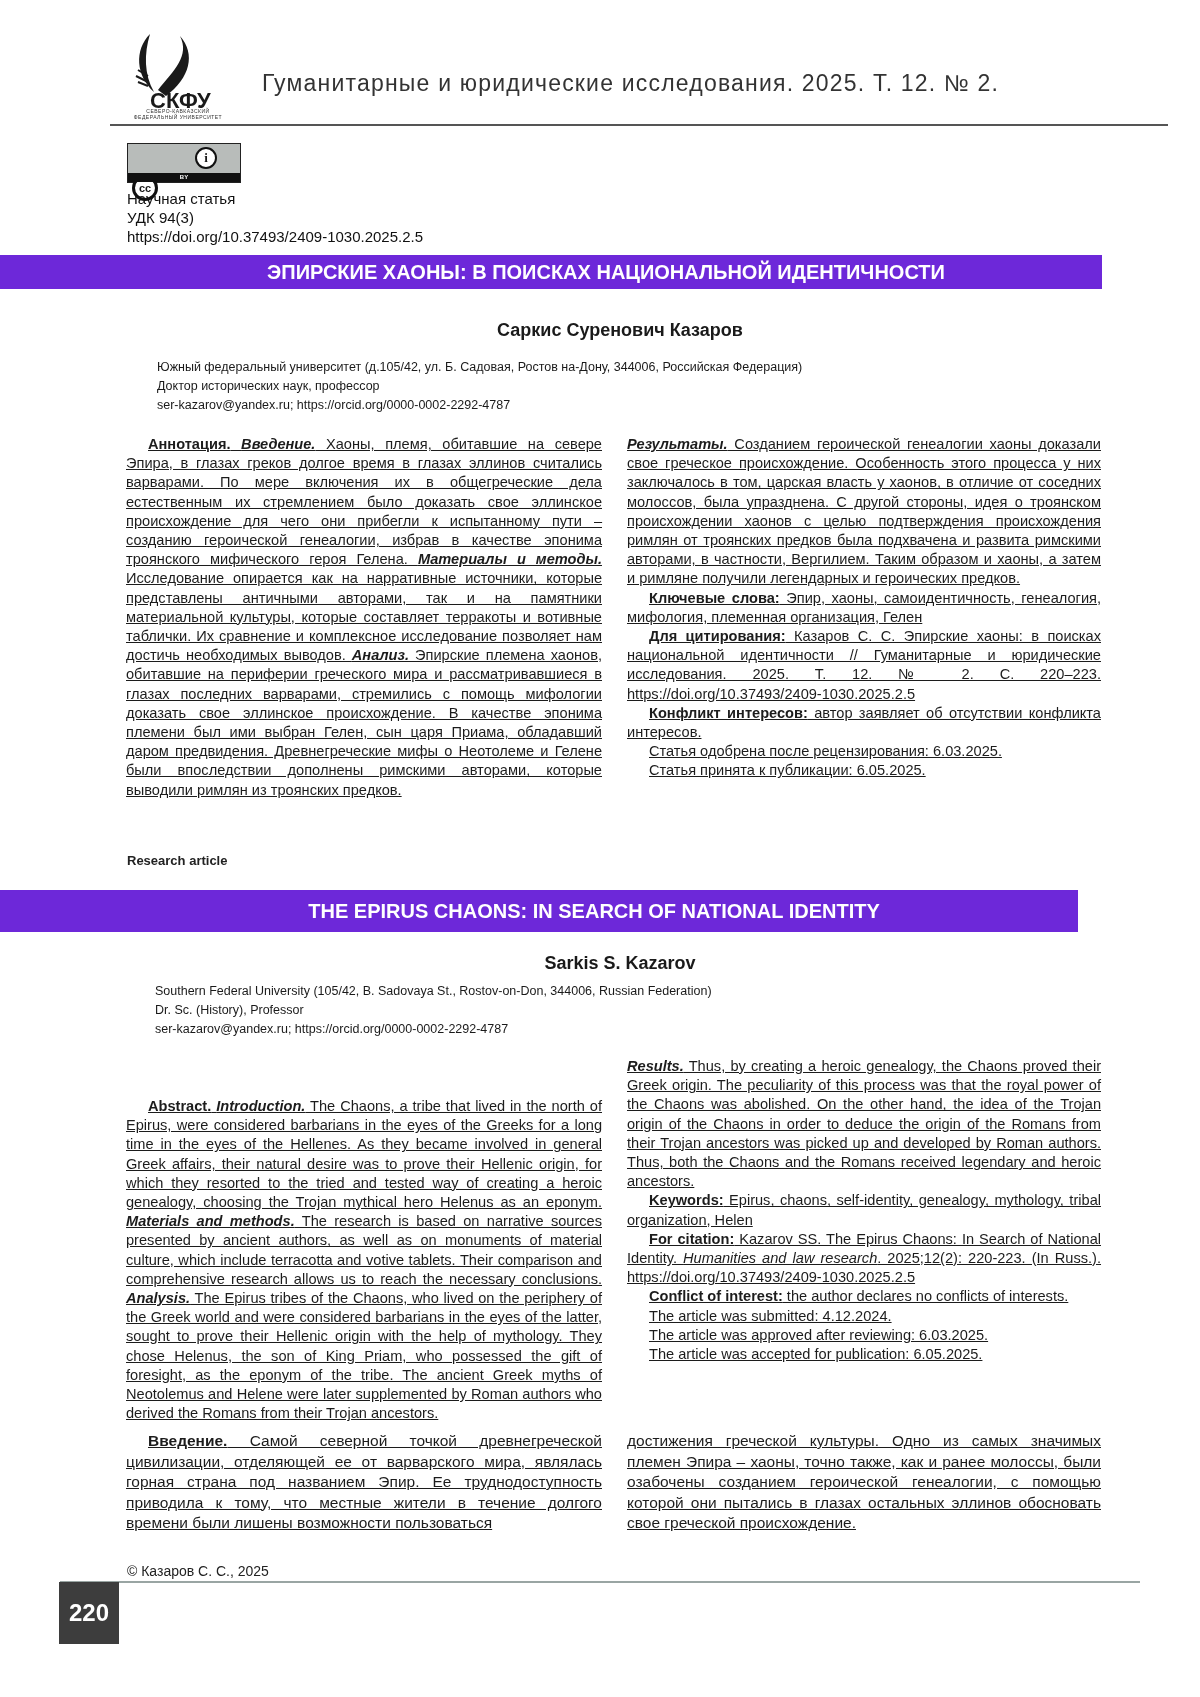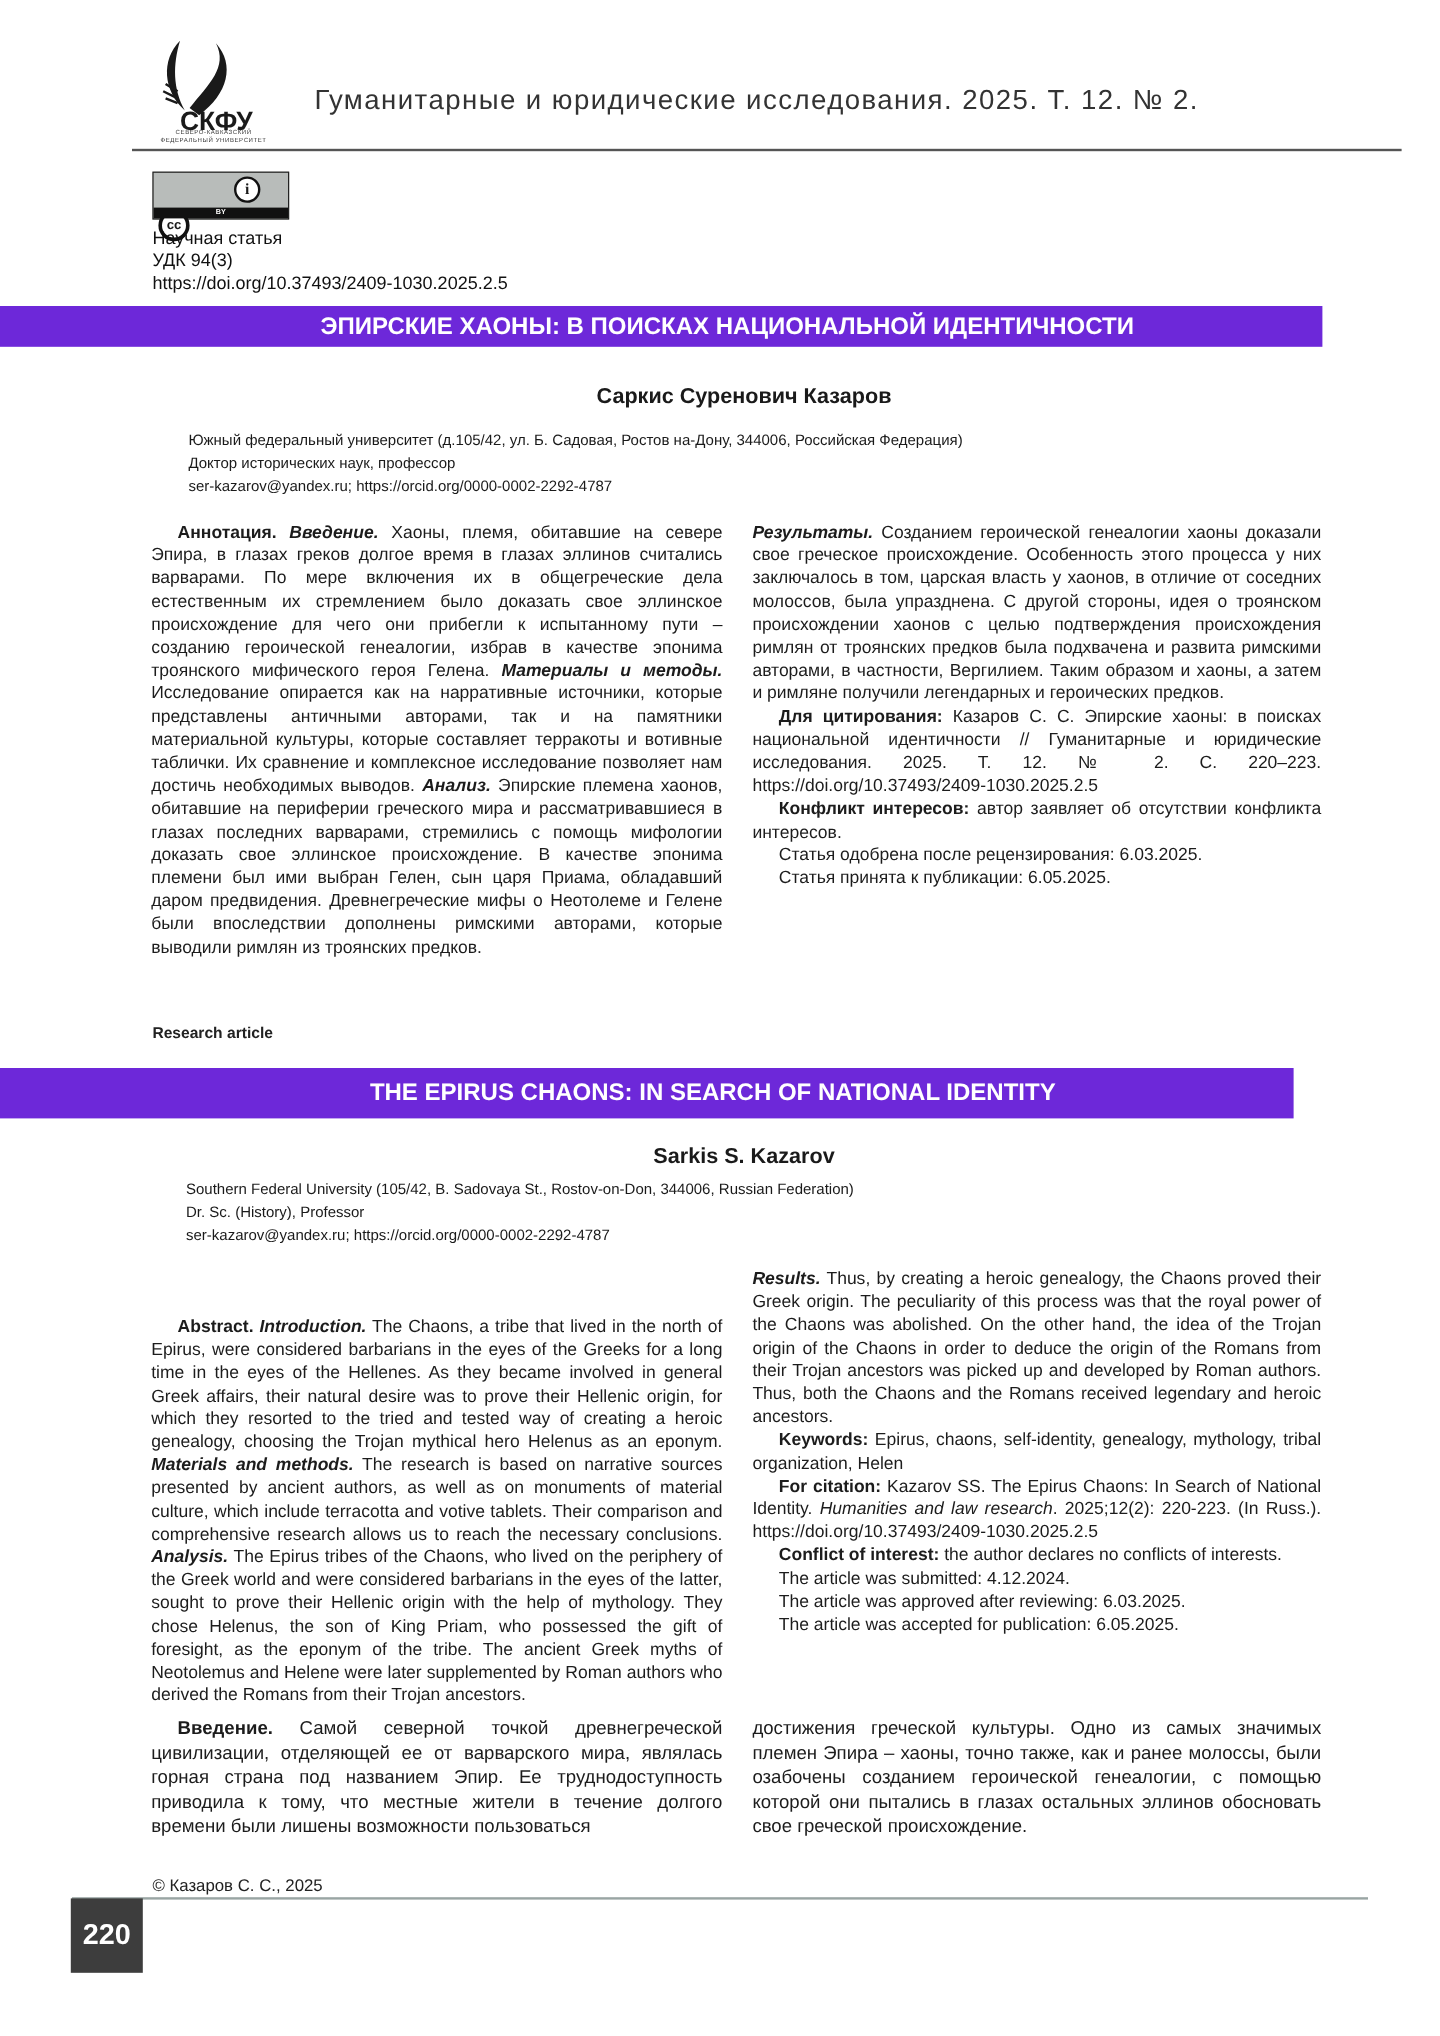--- a/index.html
+++ b/index.html
@@ -25,21 +25,21 @@
     .band-en { left: 0; top: 890px; width: 1078px; height: 42px; font-size: 20px; line-height: 42px; padding-left: 110px; box-sizing: border-box; }
 
     .author-name { font-weight: bold; font-size: 18px; white-space: nowrap; }
     .author-ru { left: 0; width: 1200px; top: 320px; text-align: center; padding-left: 40px; box-sizing: border-box; }
     .author-en { left: 0; width: 1200px; top: 953px; text-align: center; padding-left: 40px; box-sizing: border-box; }
     .affil { font-size: 12.5px; line-height: 19px; color: #1a1a1a; white-space: nowrap; }
     .affil-ru { left: 157px; top: 358px; }
     .affil-en { left: 155px; top: 982px; }
 
     
-    .col { font-size: 14.6px; line-height: 19.2px; text-align: justify; color: #1c1c1c; }
+    .col { font-size: 14.6px; line-height: 19.2px; text-align: justify; color: #1c1c1c; text-decoration: underline; }
     .col p { margin: 0; text-indent: 22px; }
     .col p.noindent { text-indent: 0; }
     .col-left { left: 126px; width: 476px; }
     .col-right { left: 627px; width: 474px; }
     .abs-ru-l { top: 435px; }
     .abs-ru-r { top: 435px; }
     .abs-en-l { top: 1057px; margin-top: 40px; }
     .abs-en-r { top: 1057px; }
     .body-l { top: 1431px; font-size: 15.5px; line-height: 20.5px; }
     .body-r { top: 1431px; font-size: 15.5px; line-height: 20.5px; }
@@ -98,20 +98,23 @@
     <span> </span>
     <span class="lbl-i">Введение.</span><span> Хаоны, племя, обитавшие на севере Эпира, в глазах греков долгое время в глазах эллинов считались варварами. По мере включения их в общегреческие дела естественным их стремлением было доказать свое эллинское происхождение для чего они прибегли к испытанному пути – созданию героической генеалогии, избрав в качестве эпонима троянского мифического героя Гелена. </span><span class="lbl-i">Материалы и методы.</span><span> Исследование опирается как на нарративные источники, которые представлены античными авторами, так и на памятники материальной культуры, которые составляет терракоты и вотивные таблички. Их сравнение и комплексное исследование позволяет нам достичь необходимых выводов. </span><span class="lbl-i">Анализ.</span><span> Эпирские племена хаонов, обитавшие на периферии греческого мира и рассматривавшиеся в глазах последних варварами, стремились с помощь мифологии доказать свое эллинское происхождение. В качестве эпонима племени был ими выбран Гелен, сын царя Приама, обладавший даром предвидения. Древнегреческие мифы о Неотолеме и Гелене были впоследствии дополнены римскими авторами, которые выводили римлян из троянских предков. </span>
   </p>
 </div>
 
 <div class="abs col col-right abs-ru-r">
   <p class="noindent">
     <span class="lbl-i">Результаты.</span><span> Созданием героической генеалогии хаоны доказали свое греческое происхождение. Особенность этого процесса у них заключалось в том, царская власть у хаонов, в отличие от соседних молоссов, была упразднена. С другой стороны, идея о троянском происхождении хаонов с целью подтверждения происхождения римлян от троянских предков была подхвачена и развита римскими авторами, в частности, Вергилием. Таким образом и хаоны, а затем и римляне получили легендарных и героических предков.</span>
   </p>
   <p>
+    <span class="lbl">Ключевые слова:</span><span> Эпир, хаоны, самоидентичность, генеалогия, мифология, племенная организация, Гелен</span>
+  </p>
+  <p>
     <span class="lbl">Для цитирования:</span><span> Казаров С. С. Эпирские хаоны: в поисках национальной идентичности // Гуманитарные и юридические исследования. 2025. Т. 12. № 2. С. 220–223. https://doi.org/10.37493/2409-1030.2025.2.5</span>
   </p>
   <p>
     <span class="lbl">Конфликт интересов:</span><span> автор заявляет об отсутствии конфликта интересов.</span>
   </p>
   <p>Статья одобрена после рецензирования: 6.03.2025.</p>
   <p>Статья принята к публикации: 6.05.2025.</p>
 </div>
 
 <div class="abs research-label">Research article</div>

